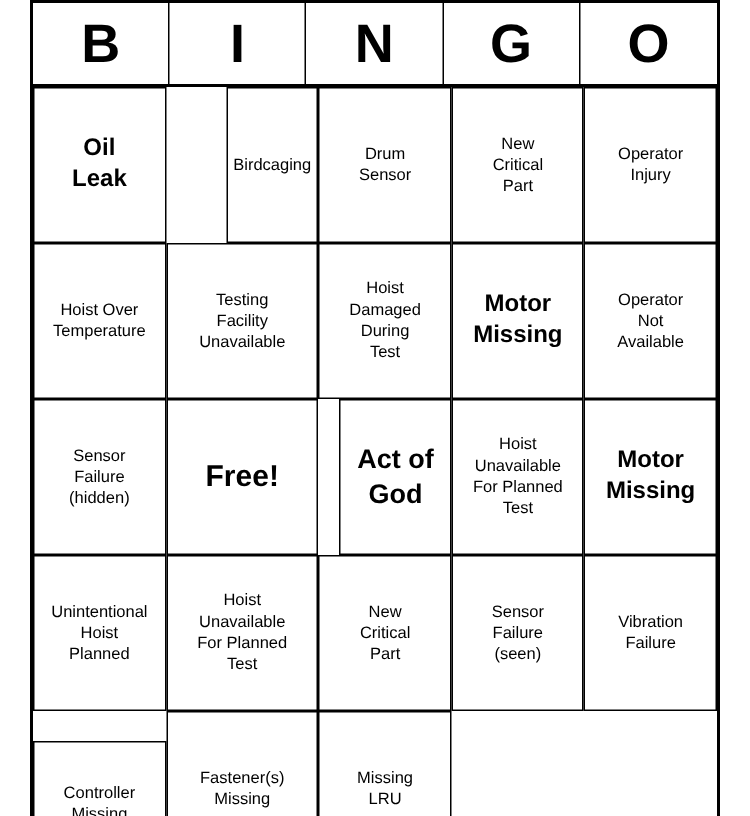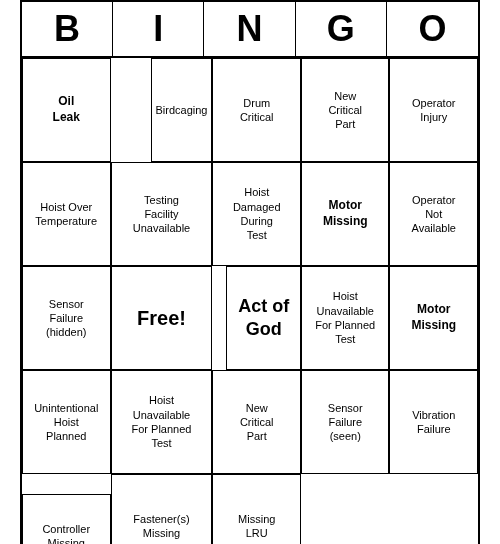--- a/index.html
+++ b/index.html
@@ -44,21 +44,21 @@
       justify-content: center;
       text-align: center;
       padding: 4px;
       font-size: 11px;
       line-height: 1.3;
     }
     .bingo-cell:nth-child(5n) {
       border-right: 1px solid #000;
     }
     .bingo-cell.large-text {
-      font-size: 12px;
+      font-size: 16px;
       font-weight: bold;
     }
     .bingo-cell.free-space {
       font-size: 20px;
       font-weight: bold;
     }
     .bingo-cell.act-of-god {
       font-size: 18px;
       font-weight: bold;
       margin-left: 14px;
@@ -73,21 +73,21 @@
       <div class="bingo-header-cell">I</div>
       <div class="bingo-header-cell">N</div>
       <div class="bingo-header-cell">G</div>
       <div class="bingo-header-cell">O</div>
     </div>
   <div class="bingo-grid">
   <div class="bingo-cell large-text" style="white-space: pre-line;">Oil
 Leak</div>
       <div class="bingo-cell" style="white-space: pre-line; margin-left: 40px;">Birdcaging</div>
       <div class="bingo-cell" style="white-space: pre-line;">Drum
-Critical</div>
+Sensor</div>
       <div class="bingo-cell" style="white-space: pre-line;">New
 Critical
 Part</div>
       <div class="bingo-cell" style="white-space: pre-line;">Operator
 Injury</div>
       <div class="bingo-cell" style="white-space: pre-line;">Hoist Over
 Temperature</div>
       <div class="bingo-cell" style="white-space: pre-line;">Testing
 Facility
 Unavailable</div>

